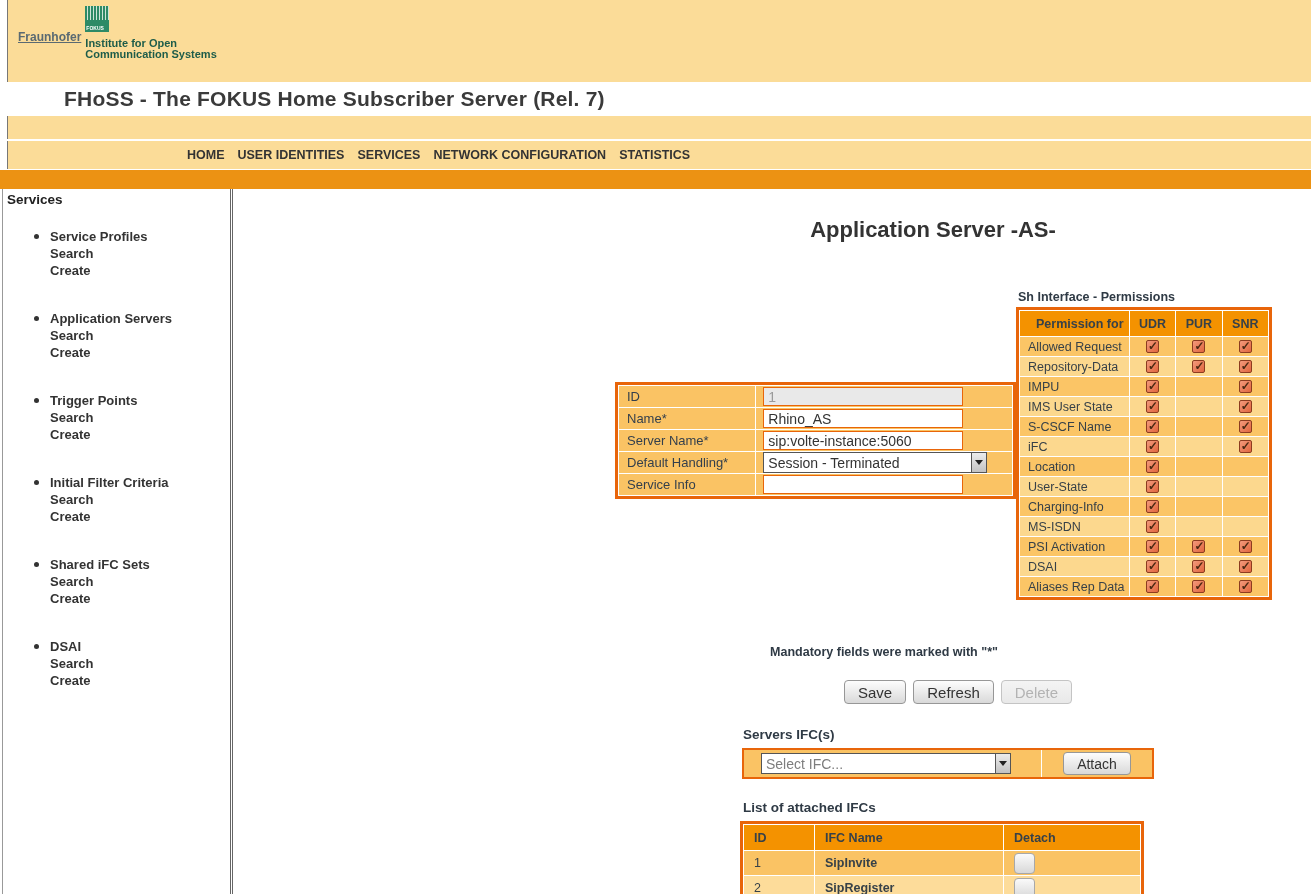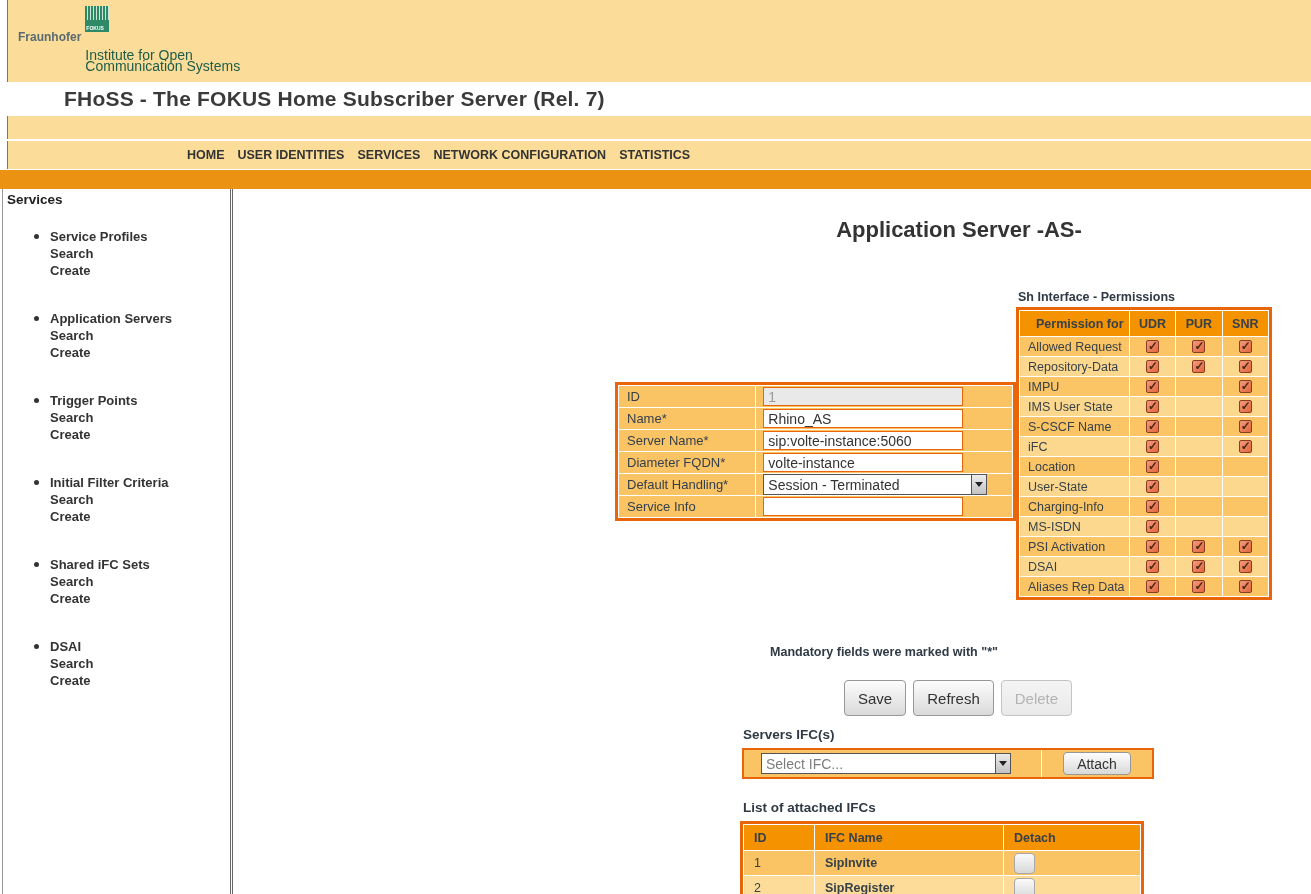--- a/index.html
+++ b/index.html
@@ -2,27 +2,27 @@
 <html><head>
 <meta charset="utf-8">
 <style>
   * { margin:0; padding:0; box-sizing:border-box; }
   html,body { width:1311px; height:894px; overflow:hidden; background:#fff;
     font-family:"Liberation Sans", sans-serif; }
 
   
   .top-band { height:82px; background:#FBDC98; border-left:1px solid #777; margin-left:7px; position:relative; }
   .logo-wrap { position:absolute; left:10px; top:6px; display:flex; }
-  .fh-name { color:#5a6a72; font-weight:bold; font-size:12px; margin-top:24px; }
+  .fh-name { color:#5a6a72; font-weight:bold; font-size:12px; margin-top:24px;text-decoration:underline; }
   .fokus-col { margin-left:4px; }
   .fokus-box { width:24px; height:26px; background:#2e8a66; position:relative; overflow:hidden; }
   .fokus-box .hatch { position:absolute; top:0; left:0; right:0; height:14px;
      background:repeating-linear-gradient(90deg,#2e8a66 0 2px,#cfe4d8 2px 3px); }
   .fokus-box .fokus-label { position:absolute; bottom:1px; left:1px; font-size:5px; color:#fff; font-weight:bold; }
-  .inst { color:#1d5c49; font-weight:normal; font-size:14px; line-height:11px; margin-top:18px; }
+  .inst { color:#1d5c49; font-weight:bold; font-size:11px; line-height:11px; margin-top:6px; }
   .title-band { height:34px; background:#fff; display:flex; align-items:center; }
   .title-band h1 { font-size:21px; font-weight:bold; color:#3a3a3a; margin-left:64px; letter-spacing:0.2px; }
   .tan-band { height:23px; background:#FBDC98; border-left:1px solid #777; margin-left:7px; }
   .hr-white { height:2px; background:#fff; }
   .nav-band { height:28px; background:#FBDC98; border-left:1px solid #777; margin-left:7px;
      display:flex; align-items:center; }
   .nav-band .nav-item { font-size:12.5px; font-weight:bold; color:#333; margin-right:13px; cursor:pointer; }
   .nav-band .nav-item:first-child { margin-left:179px; }
   .hr-white2 { height:1px; background:#fff; }
   .orange-bar { height:19px; background:#EC9213; }
@@ -32,21 +32,21 @@
   .sidebar { width:231px; border-left:1px solid #999; margin-left:2px;
      border-right:3px double #666; padding-top:3px; flex:none; }
   .sidebar h2 { font-size:13.5px; font-weight:bold; color:#222; margin-left:4px; }
   .sidebar ul { list-style:disc; padding-left:47px; margin-top:20px; }
   .sidebar li { margin-bottom:30px; color:#333; }
   .side-name { font-size:13px; font-weight:bold; color:#333; line-height:17px; }
   .side-link { font-size:13px; font-weight:bold; color:#333; line-height:17px; cursor:pointer; }
 
   .main { position:relative; flex:1; }
 
-  .page-title { position:absolute; left:426px; top:28px; width:600px; text-align:center;
+  .page-title { position:absolute; left:400px; top:28px; width:600px; text-align:center;
      font-size:22px; font-weight:bold; color:#333; }
 
   .sec-label { position:absolute; font-size:12.5px; font-weight:bold; color:#2f3a45; }
 
   
   table.otab { border-collapse:separate; border-spacing:1px; background:#fff;
      border:3px solid #E8650A; }
   table.otab td, table.otab th { font-size:12.5px; color:#374148; }
   table.otab th { background:#F49200; font-weight:bold; text-align:left; }
 
@@ -80,21 +80,21 @@
   .fake-select .sel-text { flex:1; }
   .fake-select .arrow-btn { width:15px; height:19px; background:linear-gradient(#ececec,#c2c2c2);
      border-left:1px solid #555; display:flex; align-items:center; justify-content:center; flex:none; }
   .tri { width:0; height:0; border-left:4px solid transparent; border-right:4px solid transparent;
      border-top:5px solid #222; }
 
   .note { position:absolute; left:451px; top:456px; width:400px; text-align:center;
      font-size:12.5px; font-weight:bold; color:#2f3a45; }
 
   .btn-row { position:absolute; left:611px; top:491px; display:flex; gap:7px; }
-  .btn { height:36px; padding:0 13px; font-family:"Liberation Sans",sans-serif; font-size:15px;
+  .btn { height:24px; padding:0 13px; font-family:"Liberation Sans",sans-serif; font-size:15px;
      color:#333; background:linear-gradient(#fdfdfd,#d9d9d9); border:1px solid #979797;
      border-radius:4px; cursor:pointer; }
   .btn.disabled { color:#b3b3b3; background:linear-gradient(#f4f4f4,#e9e9e9); border-color:#c4c4c4; }
 
   
   .attach-box { position:absolute; left:509px; top:559px; width:412px; height:31px;
      border:2px solid #E8650A; background:#FAC364; display:flex; align-items:center; }
   .attach-box .sel-cell { width:298px; display:flex; align-items:center; border-right:1px solid #fff;
      height:100%; }
   .attach-box .fake-select { width:250px; margin-left:17px; color:#7d7d7d; }
@@ -343,24 +343,20 @@
       </tr>
       <tr>
         <td class="flabel">Name*</td>
         <td class="fval"><input value="Rhino_AS" style=""></td>
       </tr>
       <tr>
         <td class="flabel">Server Name*</td>
         <td class="fval"><input value="sip:volte-instance:5060" style=""></td>
       </tr>
       <tr>
-        <td class="flabel">Diameter FQDN*</td>
-        <td class="fval"><input value="volte-instance" style=""></td>
-      </tr>
-      <tr>
         <td class="flabel">Default Handling*</td>
         <td class="fval">
           <div class="fake-select">
             <span class="sel-text">Session - Terminated</span>
             <span class="arrow-btn">
                   <span class="tri"></span>
                 </span>
           </div>
         </td>
       </tr>

